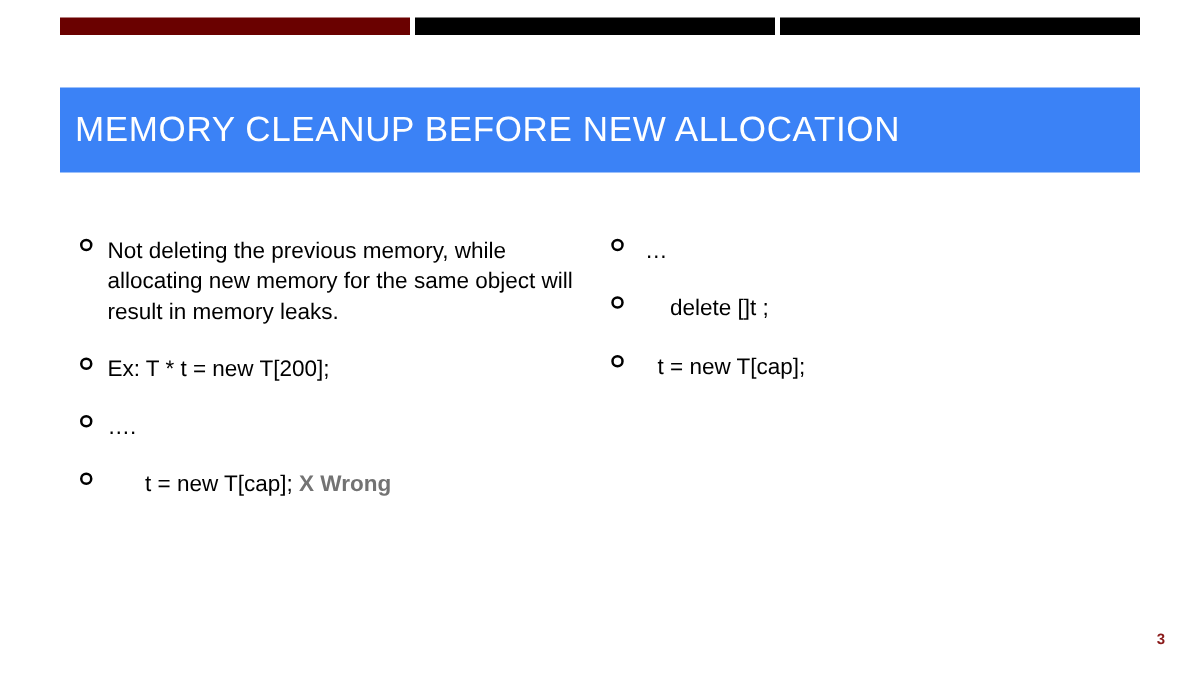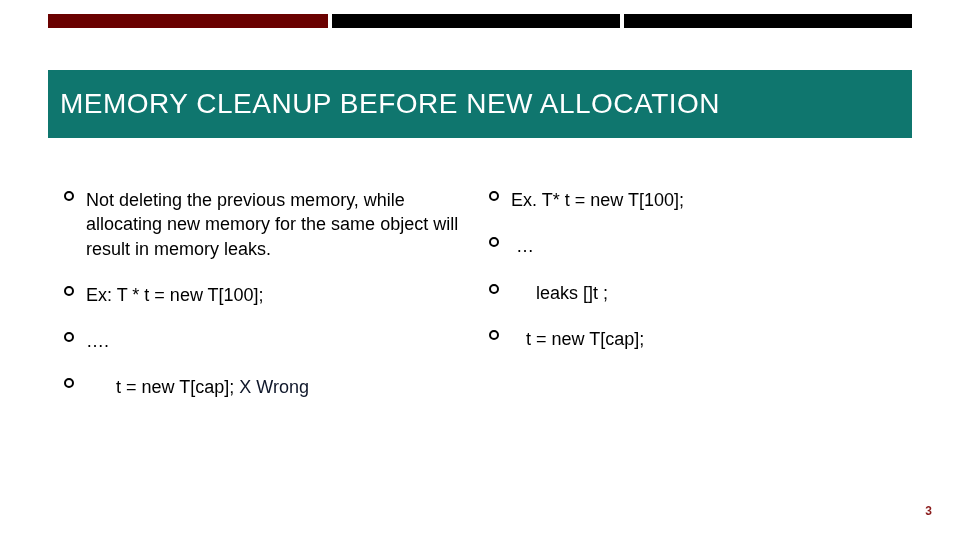--- a/index.html
+++ b/index.html
@@ -22,21 +22,21 @@
   .topbar.t1 { left: 48px;  width: 280px; background: #6a0100; }
   .topbar.t2 { left: 332px; width: 288px; background: #000000; }
   .topbar.t3 { left: 624px; width: 288px; background: #000000; }
 
   .title-band {
     position: absolute;
     top: 70px;
     left: 48px;
     width: 864px;
     height: 68px;
-    background: #0f766e;
+    background: #3b82f6;
     display: flex;
     align-items: center;
   }
   .title-text {
     color: #ffffff;
     font-size: 28px;
     letter-spacing: 0.5px;
     padding-left: 12px;
   }
 
@@ -73,22 +73,22 @@
     left: 4px;
     top: 3px;
     width: 10px;
     height: 10px;
     border: 2px solid #000000;
     border-radius: 50%;
     box-sizing: border-box;
   }
   .inner-line { display: inline; }
   .wrong {
-    color: #0f172a;
-    font-weight: normal;
+    color: #737373;
+    font-weight: bold;
   }
 
   .slide-number {
     position: absolute;
     right: 28px;
     bottom: 22px;
     font-size: 12px;
     color: #8a1a1a;
     font-weight: bold;
   }
@@ -102,32 +102,31 @@
 
 <div class="title-band">
   <div class="title-text">MEMORY CLEANUP BEFORE NEW ALLOCATION</div>
 </div>
 
 <div class="content">
 
   <div class="col">
     <ul class="bullets">
       <li>Not deleting the previous memory, while allocating new memory for the same object will result in memory leaks.</li>
-      <li>Ex: T * t = new T[100];</li>
+      <li>Ex: T * t = new T[200];</li>
       <li>….</li>
       <li>
         <span class="inner-line" style="white-space:pre;">      t = new T[cap]; </span><span class="wrong">X Wrong</span>
       </li>
     </ul>
   </div>
 
   <div class="col">
     <ul class="bullets">
-      <li>Ex. T* t = new T[100];</li>
       <li style="white-space:pre;"> …</li>
-      <li style="white-space:pre;">     leaks []t ;</li>
+      <li style="white-space:pre;">     delete []t ;</li>
       <li style="white-space:pre;">   t = new T[cap];</li>
     </ul>
   </div>
 
 </div>
 
 <div class="slide-number">3</div>
 
 </body></html>

